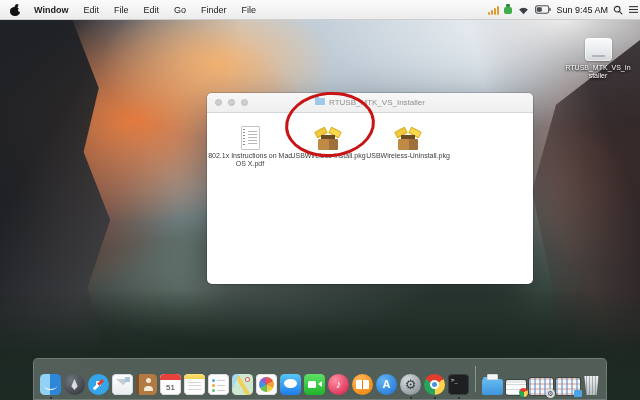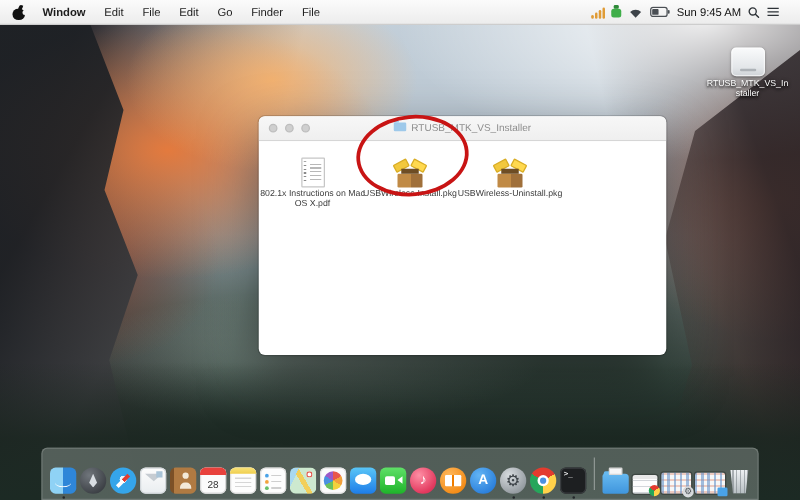--- a/index.html
+++ b/index.html
@@ -33,21 +33,21 @@
     display:flex;align-items:center;font-size:9px;color:#1c1c1c;}
   .mb-left{display:flex;align-items:center;margin-left:10px;}
   .mb-left .mi{margin-right:15px;cursor:default;}
   .mi.app{font-weight:bold;}
   .apple{position:relative;width:10px;height:12px;margin-right:14px;}
   .apple .body{position:absolute;left:0;bottom:0;width:10px;height:9px;background:#111;
     border-radius:45% 45% 48% 48%;}
   .apple .leaf{position:absolute;left:5px;top:0px;width:3px;height:4px;background:#111;
     border-radius:60% 0 60% 0;transform:rotate(20deg);}
   .apple .bite{position:absolute;right:-2px;top:4px;width:4px;height:4px;border-radius:50%;background:#f3f3f3;}
-  .mb-right{margin-left:auto;display:flex;align-items:center;gap:5px;padding-right:16px;}
+  .mb-right{margin-left:auto;display:flex;align-items:center;gap:5px;padding-right:1px;}
   .sigbars{display:flex;align-items:flex-end;gap:1px;height:10px;}
   .sigbars i{display:block;width:2px;background:#e09b35;border-radius:1px;}
   .sigbars i:nth-child(1){height:3px}.sigbars i:nth-child(2){height:5px}
   .sigbars i:nth-child(3){height:7px}.sigbars i:nth-child(4){height:9px}
   .usbad{width:8px;height:7px;background:#3fae49;border-radius:2px;position:relative;margin-top:2px;}
   .usbad::after{content:"";position:absolute;left:2px;top:-3px;width:4px;height:3px;background:#2e8a38;border-radius:1px;}
   .clock{font-size:9px;color:#111;white-space:nowrap;}
   .mb-svg{display:block;}
 
   
@@ -315,21 +315,21 @@
 
   <div class="dock">
       <div class="dock-item dk-finder">
         <i class="run-dot"></i>
       </div>
       <div class="dock-item dk-launchpad"></div>
       <div class="dock-item dk-safari"></div>
       <div class="dock-item dk-mail"></div>
       <div class="dock-item dk-contacts"></div>
       <div class="dock-item dk-calendar">
-        <span class="glyph">28</span>
+        <span class="glyph">51</span>
       </div>
       <div class="dock-item dk-notes"></div>
       <div class="dock-item dk-reminders"></div>
       <div class="dock-item dk-maps"></div>
       <div class="dock-item dk-photos"></div>
       <div class="dock-item dk-messages"></div>
       <div class="dock-item dk-facetime"></div>
       <div class="dock-item dk-itunes">
         <span class="glyph">♪</span>
       </div>

